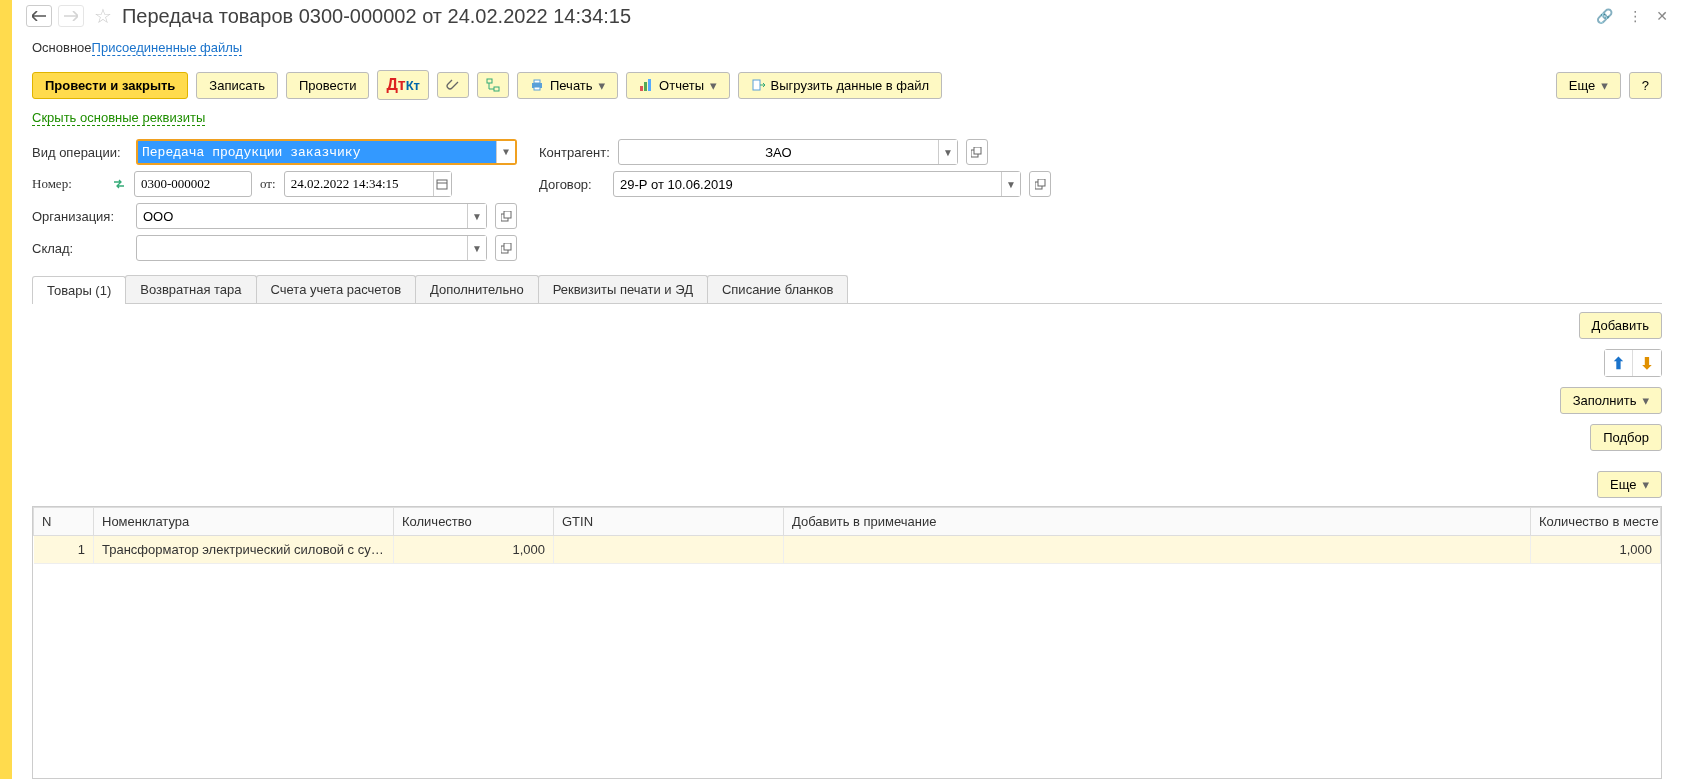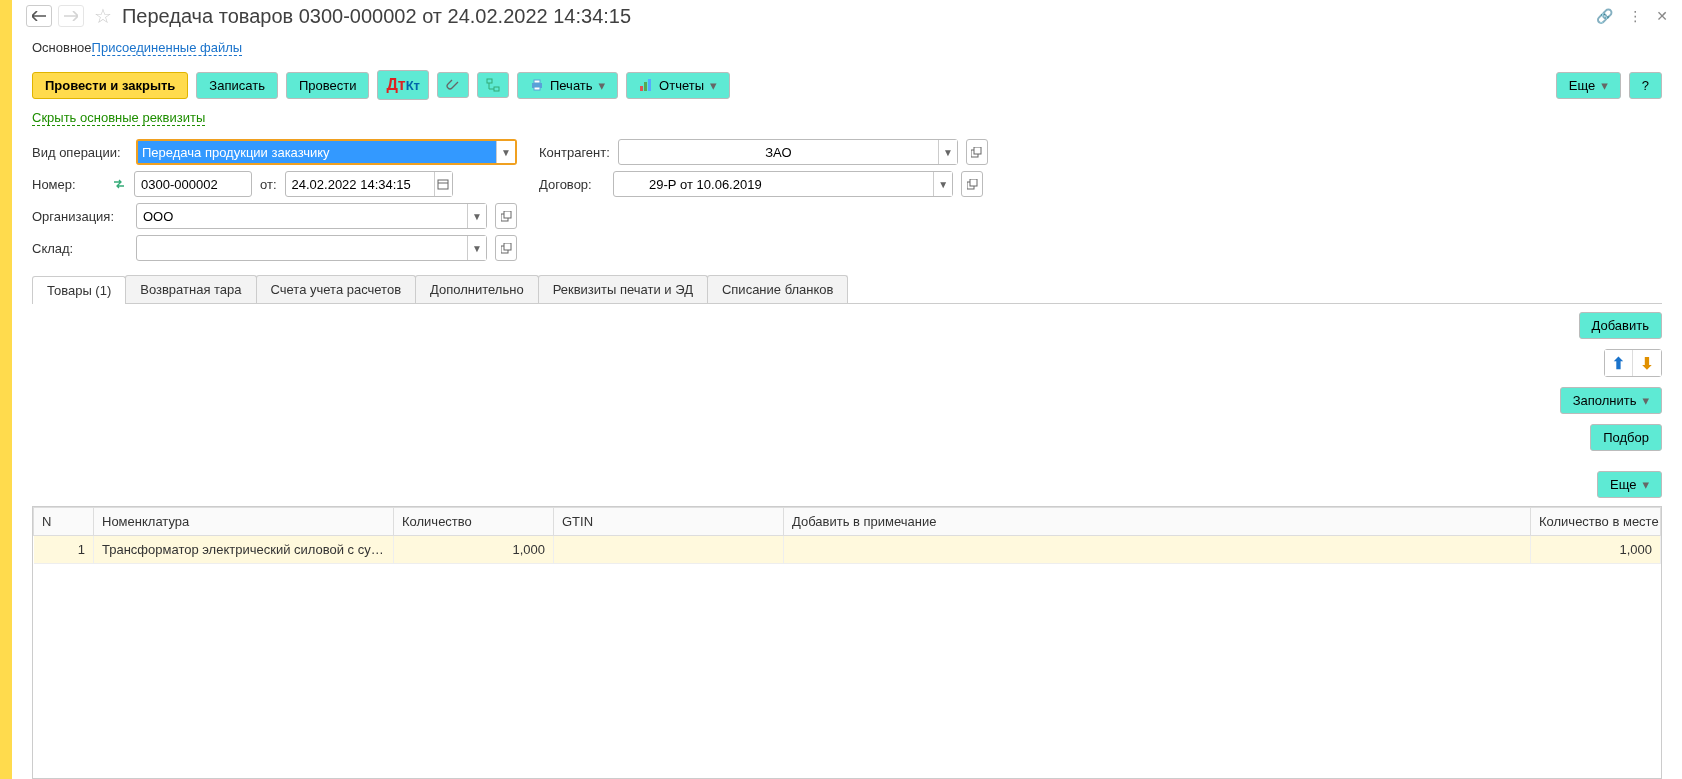--- a/index.html
+++ b/index.html
@@ -62,21 +62,21 @@
 
   
   .toolbar {
     display: flex; align-items: center;
     padding: 8px 20px 6px 20px;
     gap: 8px;
   }
   .btn {
     border: 1px solid #bbb;
     border-radius: 3px;
-    background: #5eead4;
+    background: #fef9c3;
     padding: 5px 12px;
     cursor: pointer;
     font-size: 13px;
     display: inline-flex; align-items: center; gap: 6px;
     white-space: nowrap;
   }
   .btn-yellow {
     background: #ffdb4d;
     border-color: #e0b400;
     font-weight: bold;
@@ -130,20 +130,21 @@
   .input-btn {
     width: 20px;
     border-left: 1px solid #ccc;
     display: flex; align-items: center; justify-content: center;
     font-size: 10px; color: #666;
     cursor: pointer;
     background: #fff;
   }
   .input-wrap.focus {
     border: 2px solid #f0a020;
+    font-family: Liberation Mono, monospace;
   }
   .input-wrap.focus input { background: #3399ff; color: #fff; padding: 0 4px; }
   .input-wrap.focus input::selection { background: #3399ff; color: #fff; }
 
   .ext-btn {
     width: 22px; height: 26px;
     border: 1px solid #bbb;
     border-radius: 3px;
     display: flex; align-items: center; justify-content: center;
     cursor: pointer;
@@ -296,20 +297,27 @@
         <span>Печать</span>
       </button>
       <button class="btn caret">
         <svg width="14" height="14" viewBox="0 0 14 14">
             <rect x="1" y="8" width="3" height="5" fill="#d55"></rect>
             <rect x="5" y="4" width="3" height="9" fill="#5a5"></rect>
             <rect x="9" y="1" width="3" height="12" fill="#5af"></rect>
           </svg>
         <span>Отчеты</span>
       </button>
+      <button class="btn">
+        <svg width="14" height="14" viewBox="0 0 14 14">
+            <rect x="2" y="2" width="7" height="10" fill="#fff" stroke="#5aa0d8"></rect>
+            <path d="M9 7 H14 M12 5 L14 7 L12 9" stroke="#3a7" fill="none"></path>
+          </svg>
+        <span>Выгрузить данные в файл</span>
+      </button>
       <div class="spacer"></div>
       <button class="btn caret">Еще</button>
       <button class="btn">?</button>
     </div>
 
     <div class="hide-link">
       <a>Скрыть основные реквизиты</a>
     </div>
 
     <div class="form">
@@ -331,21 +339,21 @@
           <div class="ext-btn">
             <svg width="11" height="11" viewBox="0 0 11 11">
                 <rect x="0" y="3" width="7" height="7" stroke="#666" fill="none"></rect>
                 <rect x="3" y="0" width="7" height="7" stroke="#666" fill="#fff"></rect>
               </svg>
           </div>
         </div>
       </div>
 
       <div class="form-row">
-        <div class="col" style="width:485px;">
+        <div class="col" style="width:485px;font-family:Liberation Serif, serif;">
           <span class="label" style="width:72px;">Номер:</span>
           <span style="color:#3a7;cursor:pointer;">
             <svg width="14" height="14" viewBox="0 0 14 14">
                 <path d="M2 5 H9 M7 3 L9 5 L7 7 M12 9 H5 M7 7 L5 9 L7 11" stroke="#3a7" fill="none" stroke-width="1.3"></path>
               </svg>
           </span>
           <div class="input-wrap" style="width:118px;">
             <input value="0300-000002" style="">
           </div>
           <span class="label">от:</span>
@@ -354,21 +362,21 @@
             <div class="input-btn calendar-icon">
               <svg width="12" height="12" viewBox="0 0 12 12">
                   <rect x="1" y="2" width="10" height="9" stroke="#666" fill="none"></rect>
                   <line x1="1" y1="5" x2="11" y2="5" stroke="#666"></line>
                 </svg>
             </div>
           </div>
         </div>
         <div class="col" style="margin-left:14px;">
           <span class="label" style="width:66px;">Договор:</span>
-          <div class="input-wrap" style="width:340px;padding-left:29px;">
+          <div class="input-wrap" style="width:408px;">
             <input value="29-Р от 10.06.2019" style="">
             <div class="input-btn">▼</div>
           </div>
           <div class="ext-btn">
             <svg width="11" height="11" viewBox="0 0 11 11">
                 <rect x="0" y="3" width="7" height="7" stroke="#666" fill="none"></rect>
                 <rect x="3" y="0" width="7" height="7" stroke="#666" fill="#fff"></rect>
               </svg>
           </div>
         </div>

